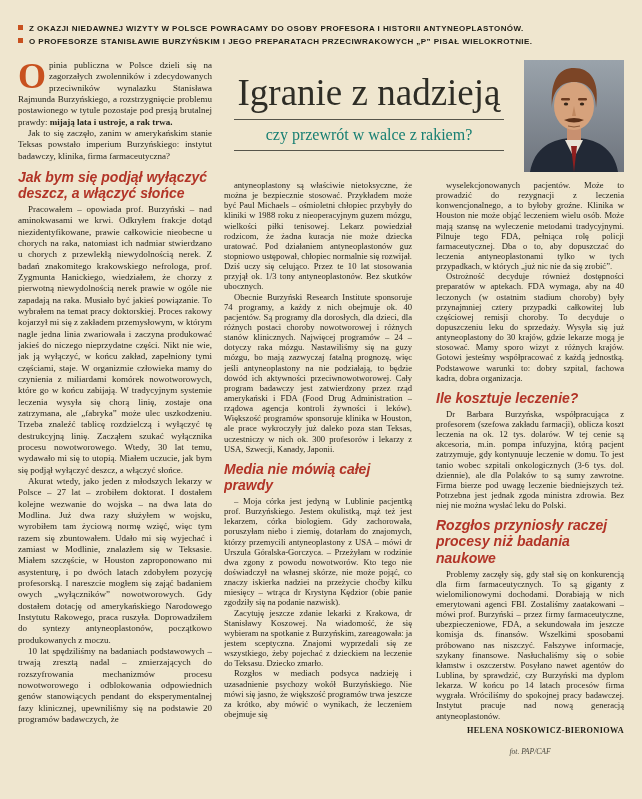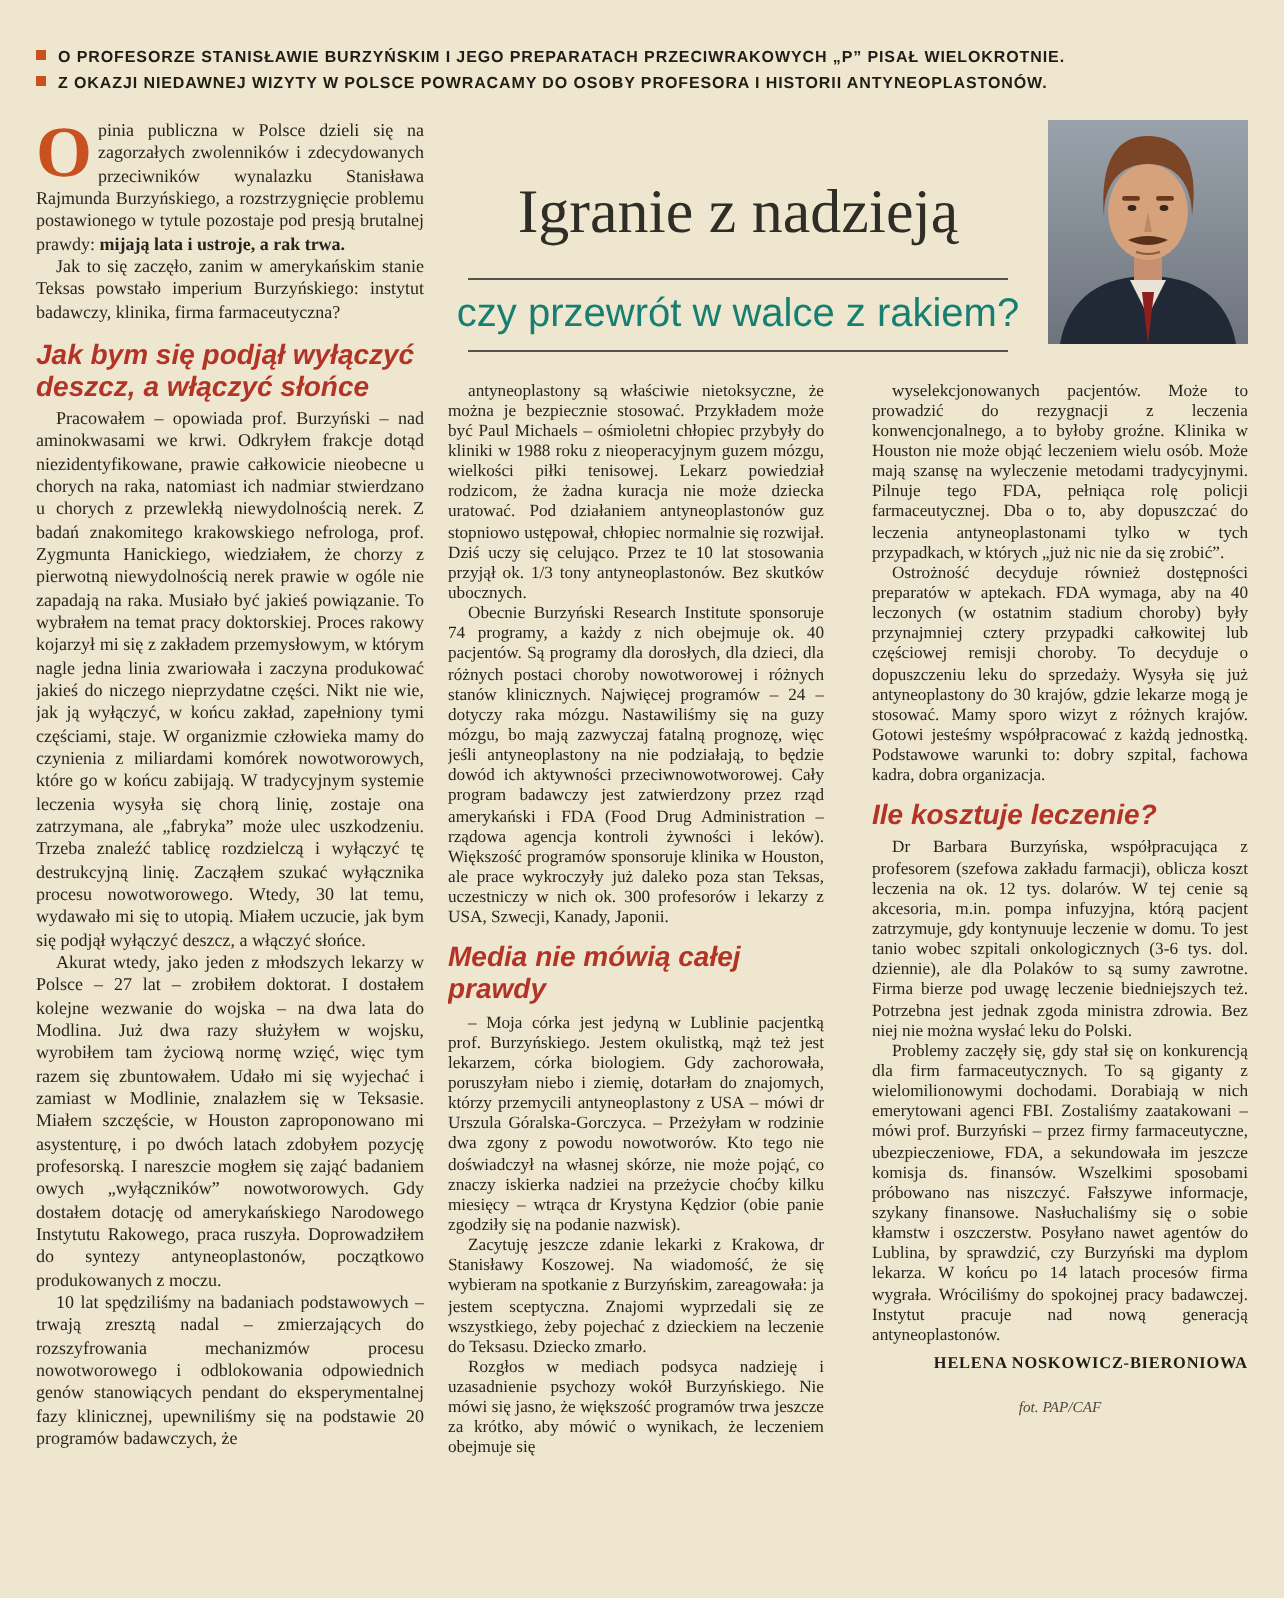--- a/index.html
+++ b/index.html
@@ -10,23 +10,23 @@
   .kicker-line{margin-bottom:4px;white-space:nowrap;overflow:hidden;}
   .sq{display:inline-block;width:5px;height:5px;background:#c8511f;margin-right:6px;vertical-align:1px;}
   
   .content{display:flex;gap:12px;margin-top:14px;height:740px;}
   .col{text-align:justify;overflow:hidden;}
   .col p{margin:0;text-indent:10px;}
   .col1{width:194px;flex:0 0 194px;font-size:9px;line-height:1.26;}
   .right{flex:1;display:flex;flex-direction:column;}
   .head-row{display:flex;gap:10px;margin-bottom:8px;}
   .headline-block{flex:1;text-align:center;padding-top:14px;}
-  h1.headline{margin:16px;font-size:31px;line-height:1.05;font-weight:normal;color:#2e2d26;font-family:"Liberation Serif",serif;text-align:center;}
+  h1.headline{margin:0;font-size:37px;line-height:1.05;font-weight:normal;color:#2e2d26;font-family:"Liberation Serif",serif;text-align:center;}
   .rule{border-top:1px solid #55544a;margin:6px 10px;}
-  h2.subheadline{margin:0;font-size:20px;font-weight:normal;color:#177f72;font-family:Liberation Sans, sans-serif;}
+  h2.subheadline{margin:0;font-size:16px;font-weight:normal;color:#177f72;font-family:Liberation Serif, serif;}
   .photo{margin:0;width:100px;flex:0 0 100px;height:112px;}
   .photo svg{display:block;width:100px;height:112px;}
   .right-cols{display:flex;gap:24px;flex:1;min-height:0;}
   .right-cols .col{flex:1;font-size:8.6px;line-height:1.18;}
   
   .intro{text-indent:0 !important;}
   .dropcap{float:left;font-size:36px;line-height:.78;font-weight:bold;color:#c8511f;padding:2px 3px 0 0;}
   .intro b{font-weight:bold;}
   
   .subhead{margin:7px 0 3px;font-family:"Liberation Sans",sans-serif;font-style:italic;font-weight:bold;font-size:14px;color:#b23427;text-align:left;line-height:1.15;}
@@ -34,24 +34,24 @@
   .byline{margin-top:5px;text-align:right;font-weight:bold;font-size:8.2px;letter-spacing:.4px;color:#1e1d16;}
   .photo-credit{margin-top:13px;text-align:center;font-style:italic;font-size:7.6px;color:#4a4940;}
 </style>
 </head>
 <body>
 
 <div class="page">
 
   <header class="kicker">
     <div class="kicker-line">
-      <span class="sq"></span><span>O PROFESORZE STANISŁAWIE BURZYŃSKIM I JEGO PREPARATACH PRZECIWRAKOWYCH „P” PISAŁ WIELOKROTNIE.</span>
+      <span class="sq"></span><span>Z OKAZJI NIEDAWNEJ WIZYTY W POLSCE POWRACAMY DO OSOBY PROFESORA I HISTORII ANTYNEOPLASTONÓW.</span>
     </div>
     <div class="kicker-line">
-      <span class="sq"></span><span>Z OKAZJI NIEDAWNEJ WIZYTY W POLSCE POWRACAMY DO OSOBY PROFESORA I HISTORII ANTYNEOPLASTONÓW.</span>
+      <span class="sq"></span><span>O PROFESORZE STANISŁAWIE BURZYŃSKIM I JEGO PREPARATACH PRZECIWRAKOWYCH „P” PISAŁ WIELOKROTNIE.</span>
     </div>
   </header>
 
   <div class="content">
 
     <div class="col col1">
       <p class="intro"><span class="dropcap">O</span><span>pinia publiczna w Polsce dzieli się na zagorzałych zwolenników i zdecydowanych przeciwników wynalazku Stanisława Rajmunda Burzyńskiego, a rozstrzygnięcie problemu postawionego w tytule pozostaje pod presją brutalnej prawdy: </span><b>mijają lata i ustroje, a rak trwa.</b></p>
       <p>Jak to się zaczęło, zanim w amerykańskim stanie Teksas powstało imperium Burzyńskiego: instytut badawczy, klinika, firma farmaceutyczna?</p>
       <h3 class="subhead">Jak bym się podjął wyłączyć deszcz, a włączyć słońce</h3>
       <p>Pracowałem – opowiada prof. Burzyński – nad aminokwasami we krwi. Odkryłem frakcje dotąd niezidentyfikowane, prawie całkowicie nieobecne u chorych na raka, natomiast ich nadmiar stwierdzano u chorych z przewlekłą niewydolnością nerek. Z badań znakomitego krakowskiego nefrologa, prof. Zygmunta Hanickiego, wiedziałem, że chorzy z pierwotną niewydolnością nerek prawie w ogóle nie zapadają na raka. Musiało być jakieś powiązanie. To wybrałem na temat pracy doktorskiej. Proces rakowy kojarzył mi się z zakładem przemysłowym, w którym nagle jedna linia zwariowała i zaczyna produkować jakieś do niczego nieprzydatne części. Nikt nie wie, jak ją wyłączyć, w końcu zakład, zapełniony tymi częściami, staje. W organizmie człowieka mamy do czynienia z miliardami komórek nowotworowych, które go w końcu zabijają. W tradycyjnym systemie leczenia wysyła się chorą linię, zostaje ona zatrzymana, ale „fabryka” może ulec uszkodzeniu. Trzeba znaleźć tablicę rozdzielczą i wyłączyć tę destrukcyjną linię. Zacząłem szukać wyłącznika procesu nowotworowego. Wtedy, 30 lat temu, wydawało mi się to utopią. Miałem uczucie, jak bym się podjął wyłączyć deszcz, a włączyć słońce.</p>
@@ -103,20 +103,21 @@
           <p>– Moja córka jest jedyną w Lublinie pacjentką prof. Burzyńskiego. Jestem okulistką, mąż też jest lekarzem, córka biologiem. Gdy zachorowała, poruszyłam niebo i ziemię, dotarłam do znajomych, którzy przemycili antyneoplastony z USA – mówi dr Urszula Góralska-Gorczyca. – Przeżyłam w rodzinie dwa zgony z powodu nowotworów. Kto tego nie doświadczył na własnej skórze, nie może pojąć, co znaczy iskierka nadziei na przeżycie choćby kilku miesięcy – wtrąca dr Krystyna Kędzior (obie panie zgodziły się na podanie nazwisk).</p>
           <p>Zacytuję jeszcze zdanie lekarki z Krakowa, dr Stanisławy Koszowej. Na wiadomość, że się wybieram na spotkanie z Burzyńskim, zareagowała: ja jestem sceptyczna. Znajomi wyprzedali się ze wszystkiego, żeby pojechać z dzieckiem na leczenie do Teksasu. Dziecko zmarło.</p>
           <p>Rozgłos w mediach podsyca nadzieję i uzasadnienie psychozy wokół Burzyńskiego. Nie mówi się jasno, że większość programów trwa jeszcze za krótko, aby mówić o wynikach, że leczeniem obejmuje się</p>
         </div>
 
         <div class="col">
           <p>wyselekcjonowanych pacjentów. Może to prowadzić do rezygnacji z leczenia konwencjonalnego, a to byłoby groźne. Klinika w Houston nie może objąć leczeniem wielu osób. Może mają szansę na wyleczenie metodami tradycyjnymi. Pilnuje tego FDA, pełniąca rolę policji farmaceutycznej. Dba o to, aby dopuszczać do leczenia antyneoplastonami tylko w tych przypadkach, w których „już nic nie da się zrobić”.</p>
           <p>Ostrożność decyduje również dostępności preparatów w aptekach. FDA wymaga, aby na 40 leczonych (w ostatnim stadium choroby) były przynajmniej cztery przypadki całkowitej lub częściowej remisji choroby. To decyduje o dopuszczeniu leku do sprzedaży. Wysyła się już antyneoplastony do 30 krajów, gdzie lekarze mogą je stosować. Mamy sporo wizyt z różnych krajów. Gotowi jesteśmy współpracować z każdą jednostką. Podstawowe warunki to: dobry szpital, fachowa kadra, dobra organizacja.</p>
           <h3 class="subhead">Ile kosztuje leczenie?</h3>
           <p>Dr Barbara Burzyńska, współpracująca z profesorem (szefowa zakładu farmacji), oblicza koszt leczenia na ok. 12 tys. dolarów. W tej cenie są akcesoria, m.in. pompa infuzyjna, którą pacjent zatrzymuje, gdy kontynuuje leczenie w domu. To jest tanio wobec szpitali onkologicznych (3-6 tys. dol. dziennie), ale dla Polaków to są sumy zawrotne. Firma bierze pod uwagę leczenie biedniejszych też. Potrzebna jest jednak zgoda ministra zdrowia. Bez niej nie można wysłać leku do Polski.</p>
+          <h3 class="subhead">Rozgłos przyniosły raczej procesy niż badania naukowe</h3>
           <p>Problemy zaczęły się, gdy stał się on konkurencją dla firm farmaceutycznych. To są giganty z wielomilionowymi dochodami. Dorabiają w nich emerytowani agenci FBI. Zostaliśmy zaatakowani – mówi prof. Burzyński – przez firmy farmaceutyczne, ubezpieczeniowe, FDA, a sekundowała im jeszcze komisja ds. finansów. Wszelkimi sposobami próbowano nas niszczyć. Fałszywe informacje, szykany finansowe. Nasłuchaliśmy się o sobie kłamstw i oszczerstw. Posyłano nawet agentów do Lublina, by sprawdzić, czy Burzyński ma dyplom lekarza. W końcu po 14 latach procesów firma wygrała. Wróciliśmy do spokojnej pracy badawczej. Instytut pracuje nad nową generacją antyneoplastonów.</p>
           <div class="byline">HELENA NOSKOWICZ-BIERONIOWA</div>
           <div class="photo-credit">fot. PAP/CAF</div>
         </div>
 
       </div>
     </div>
   </div>
 </div>
 

